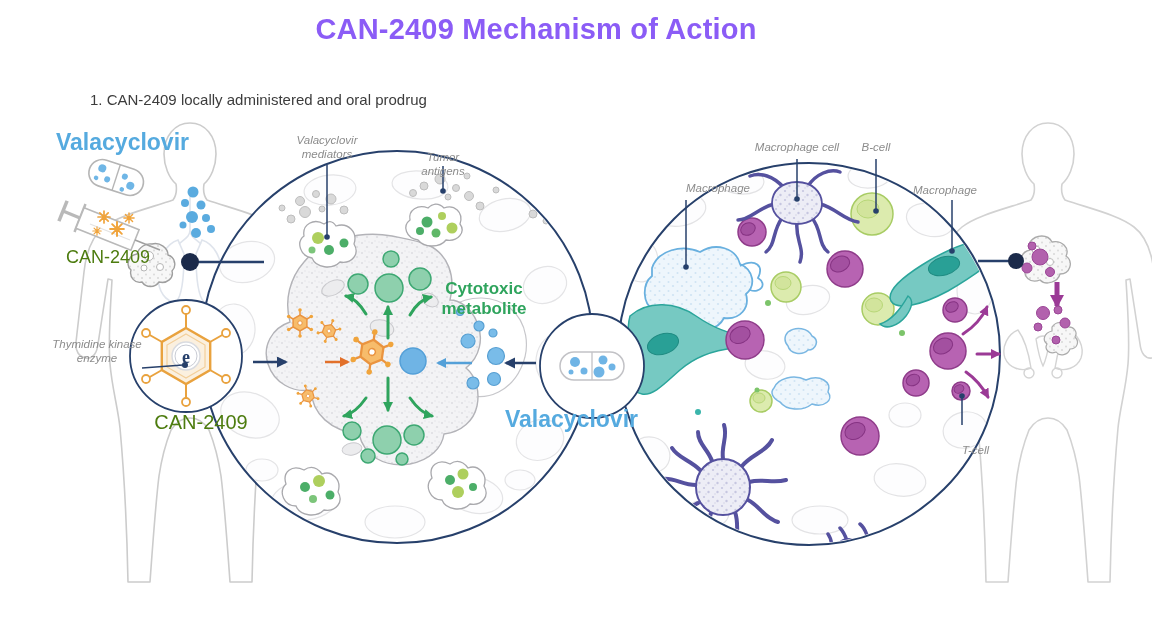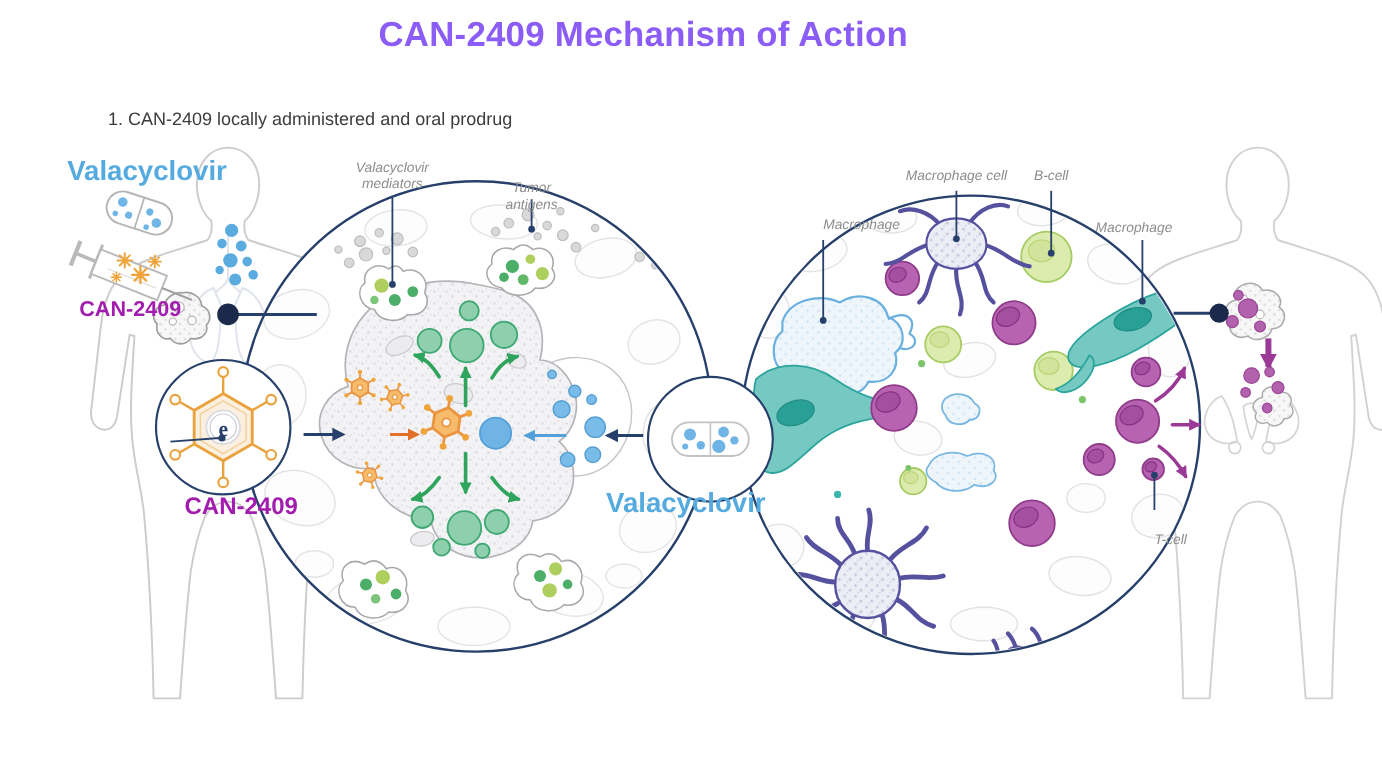--- a/index.html
+++ b/index.html
@@ -2,21 +2,21 @@
 <html><head>
 <meta charset="utf-8">
 <style>
   html,body{margin:0;padding:0;background:#ffffff;}
   #stage{position:relative;width:1152px;height:641px;background:#fff;overflow:hidden;
          font-family:"Liberation Sans",sans-serif;}
   #artwork{position:absolute;left:0;top:0;z-index:1;}
   .lbl{position:absolute;z-index:2;}
   .title{font-size:29px;font-weight:bold;color:#8b5cf6;text-align:center;letter-spacing:.2px;}
   .step{font-size:15px;font-weight:normal;color:#3C3C3C;line-height:1.3;margin-left:28px;}
-  .drug-orange{font-size:19px;font-weight:bold;color:#a21caf;}
+  .drug-orange{font-size:19px;font-weight:normal;color:#4d7c0f;}
   .drug-blue{font-size:23px;font-weight:bold;color:#55AADF;}
   .cell-lbl{font-style:italic;color:#8C8C8C;font-size:11.5px;line-height:1.25;text-align:center;}
   .metab{font-size:17px;font-weight:bold;color:#2FA45D;text-align:center;line-height:1.15;}
   .ctr{text-align:center;}
 </style>
 </head>
 <body>
 
 <div id="stage">
 
@@ -490,21 +490,23 @@
 
 <div class="lbl title" style="left:286px;top:13px;width:500px">CAN-2409 Mechanism of Action</div>
 
 <div class="lbl step" style="left:62px;top:90px">1. CAN-2409 locally administered and oral prodrug</div>
 
 <div class="lbl drug-blue" style="left:56px;top:129px">Valacyclovir</div>
 <div class="lbl drug-orange" style="left:66px;top:247px;font-size:18px">CAN-2409</div>
 
 <div class="lbl cell-lbl" style="left:281px;top:133px;width:92px">Valacyclovir mediators</div>
 <div class="lbl cell-lbl" style="left:412px;top:150px;width:62px">Tumor antigens</div>
-
+<div class="lbl metab" style="left:434px;top:279px;width:100px">Cytotoxic metabolite</div>
+
+<div class="lbl cell-lbl" style="left:41px;top:337px;width:112px">Thymidine kinase enzyme</div>
 <div class="lbl drug-orange ctr" style="left:141px;top:411px;width:120px;font-size:20px">CAN-2409</div>
 <div class="lbl drug-blue ctr" style="left:505px;top:406px;width:130px">Valacyclovir</div>
 
 <div class="lbl cell-lbl" style="left:686px;top:181px">Macrophage</div>
 <div class="lbl cell-lbl" style="left:752px;top:140px;width:90px">Macrophage cell</div>
 <div class="lbl cell-lbl" style="left:846px;top:140px;width:60px">B-cell</div>
 <div class="lbl cell-lbl" style="left:913px;top:183px">Macrophage</div>
 <div class="lbl cell-lbl" style="left:962px;top:443px">T-cell</div>
 
 </div>

